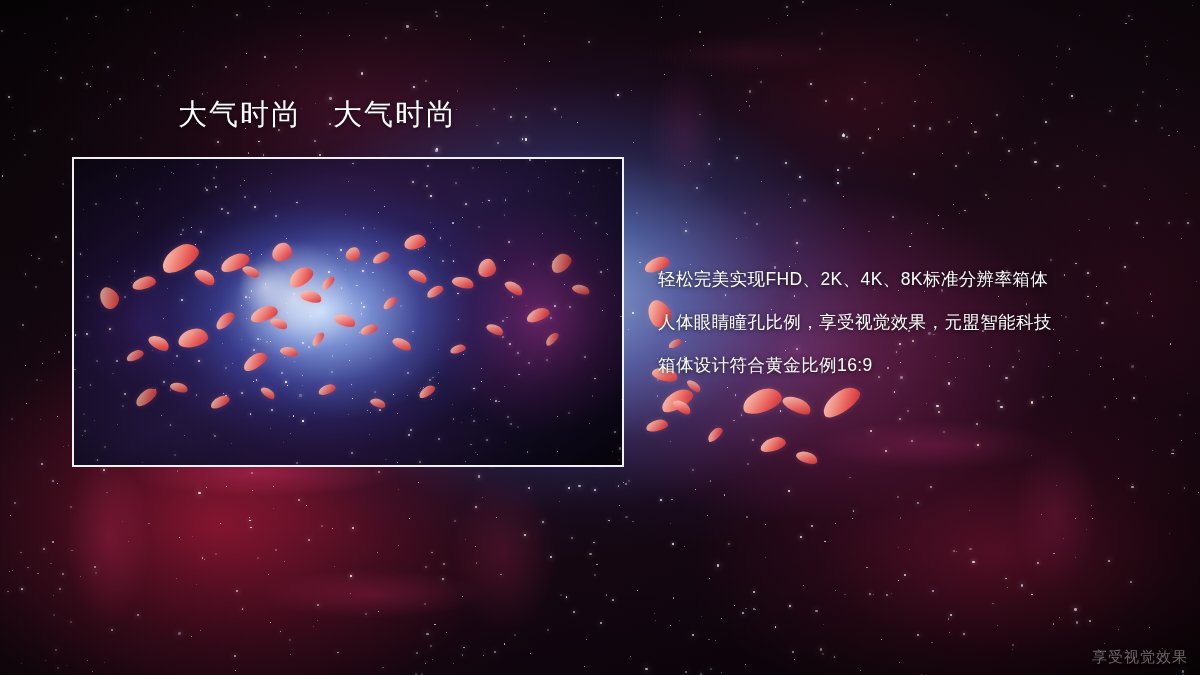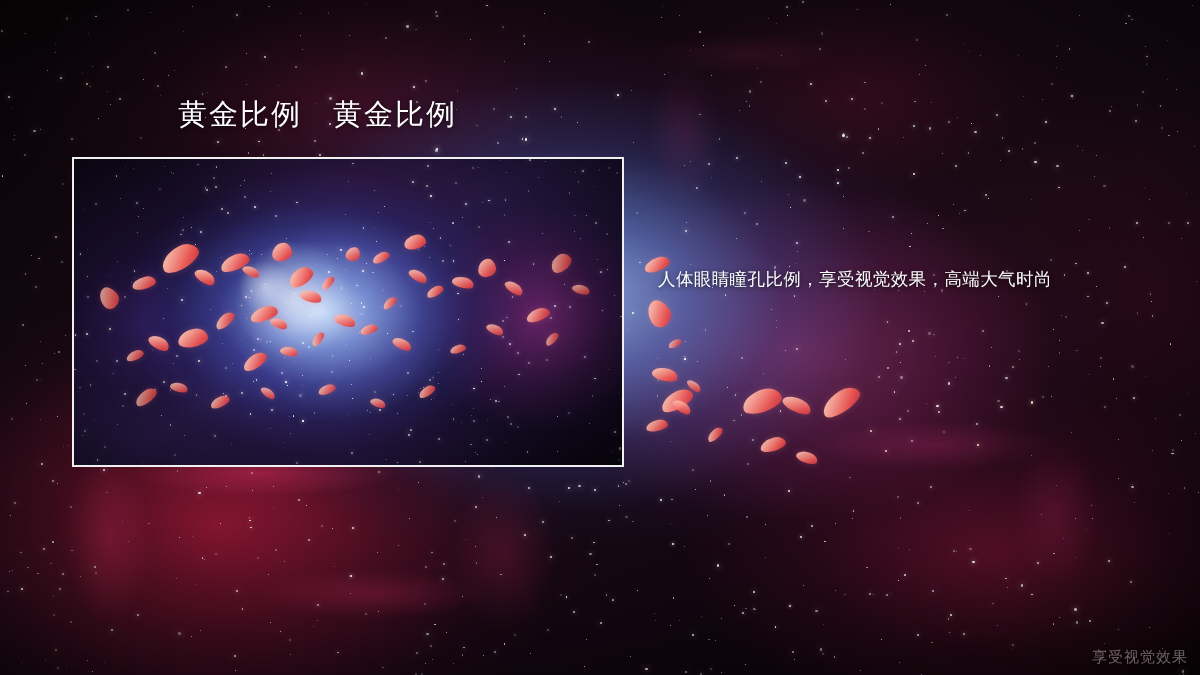--- a/index.html
+++ b/index.html
@@ -1446,21 +1446,23 @@
         <div class="petal" style="left: 96px; top: 224px; width: 18px; height: 9px; transform: rotate(18deg); opacity: 0.88;"></div>
         <div class="petal" style="left: 136px; top: 238px; width: 20px; height: 10px; transform: rotate(-22deg); opacity: 0.88;"></div>
         <div class="petal" style="left: 186px; top: 230px; width: 16px; height: 8px; transform: rotate(40deg); opacity: 0.85;"></div>
         <div class="petal" style="left: 244px; top: 226px; width: 18px; height: 9px; transform: rotate(-16deg); opacity: 0.86;"></div>
         <div class="petal" style="left: 296px; top: 240px; width: 16px; height: 8px; transform: rotate(24deg); opacity: 0.84;"></div>
         <div class="petal" style="left: 344px; top: 228px; width: 18px; height: 9px; transform: rotate(-30deg); opacity: 0.85;"></div>
       </div>
     <div class="panel-layer" id="panel-vignette"></div>
   </div>
 
-  <div id="slide-title">黄金比例　黄金比例</div>
+  <div id="slide-title">大气时尚　大气时尚</div>
 
   <div id="body-copy">
-    <div class="body-line">人体眼睛瞳孔比例，享受视觉效果，高端大气时尚</div>
+    <div class="body-line">轻松完美实现FHD、2K、4K、8K标准分辨率箱体</div>
+    <div class="body-line">人体眼睛瞳孔比例，享受视觉效果，元盟智能科技</div>
+    <div class="body-line">箱体设计符合黄金比例16:9</div>
   </div>
 
   <div id="watermark">享受视觉效果</div>
 
 </div>
 
 </body></html>

